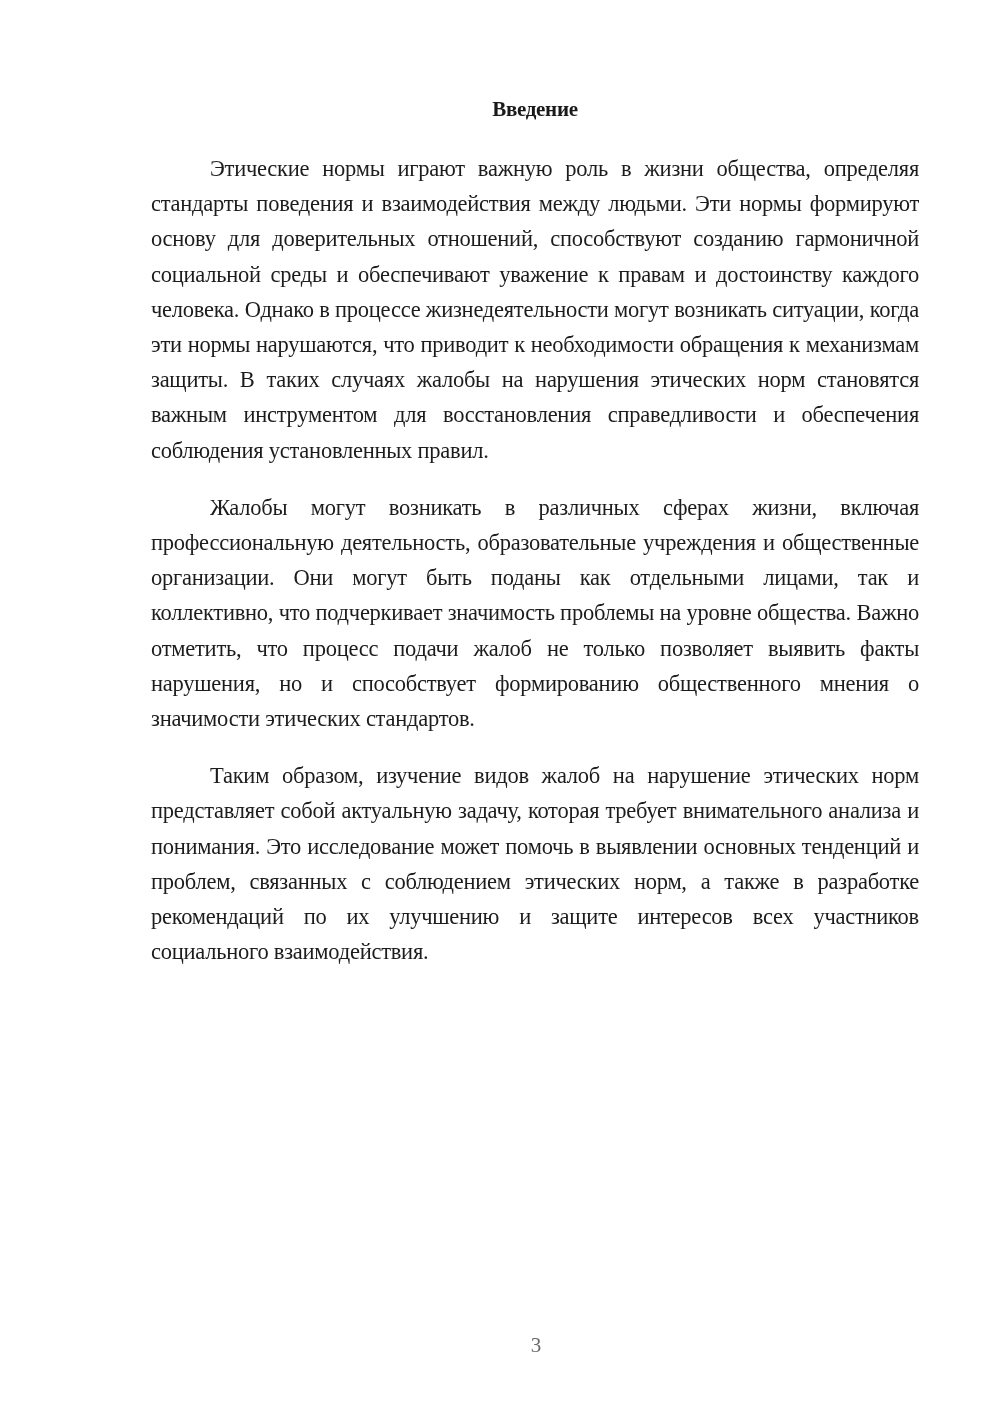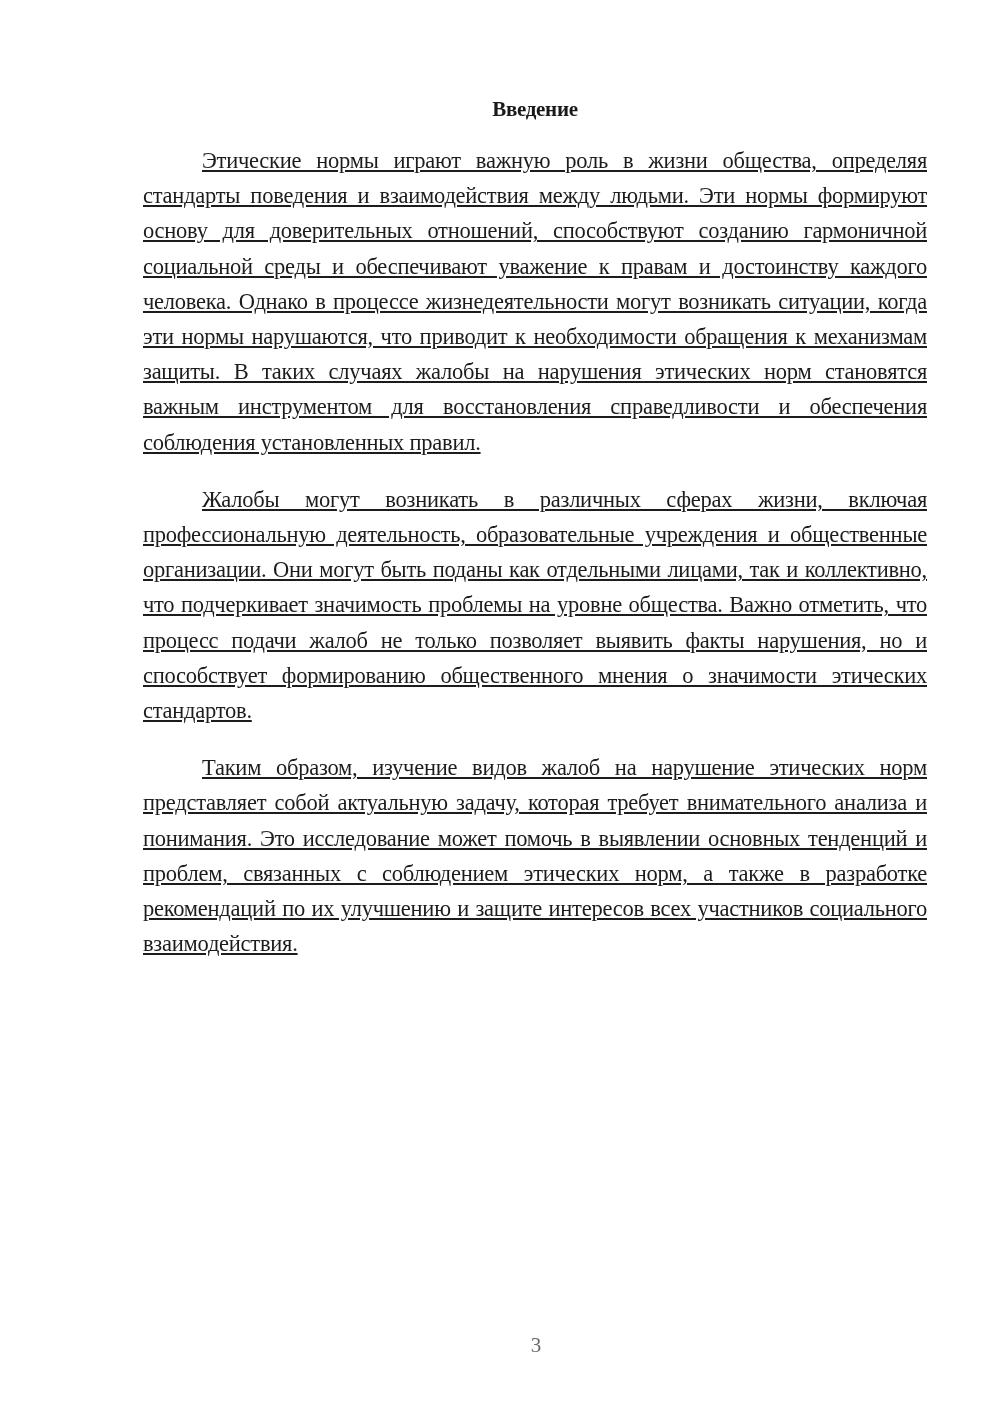--- a/index.html
+++ b/index.html
@@ -8,21 +8,21 @@
   .title {
     position:absolute; left:143px; width:784px; top:97px;
     text-align:center; font-family:"Liberation Serif", serif; font-weight:bold;
     font-size:21px; color:#1a1a1a; letter-spacing:-0.3px;
   }
   .body {
     position:absolute; left:143px; width:784px; top:143px;
     font-family:"Liberation Serif", serif; font-size:22.5px; line-height:35.2px;
     color:#1c1c1c; letter-spacing:-0.25px;
   }
-  .para { margin:0; text-align:justify; text-indent:59px;text-decoration:underline; }
+  .para { margin:8px; text-align:justify; text-indent:59px; }
   .para + .para { margin-top:22px; }
   .pagenum {
     position:absolute; left:0; width:1000px; top:1333px; text-align:center;
     padding-left:72px; box-sizing:border-box;
     font-family:"Liberation Serif", serif; font-size:21px; color:#6a6a6a;
   }
 </style>
 </head>
 <body>
 

